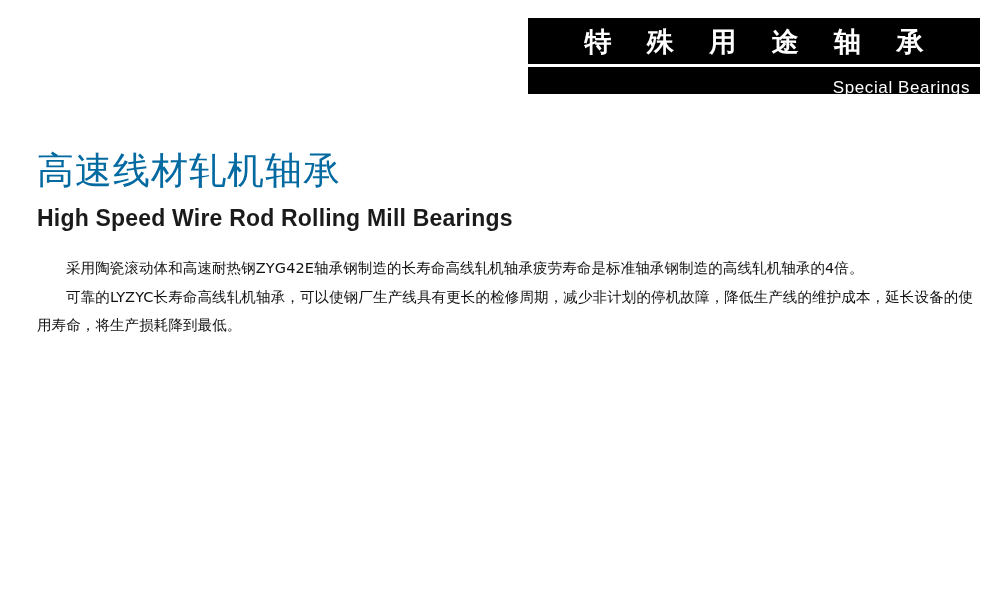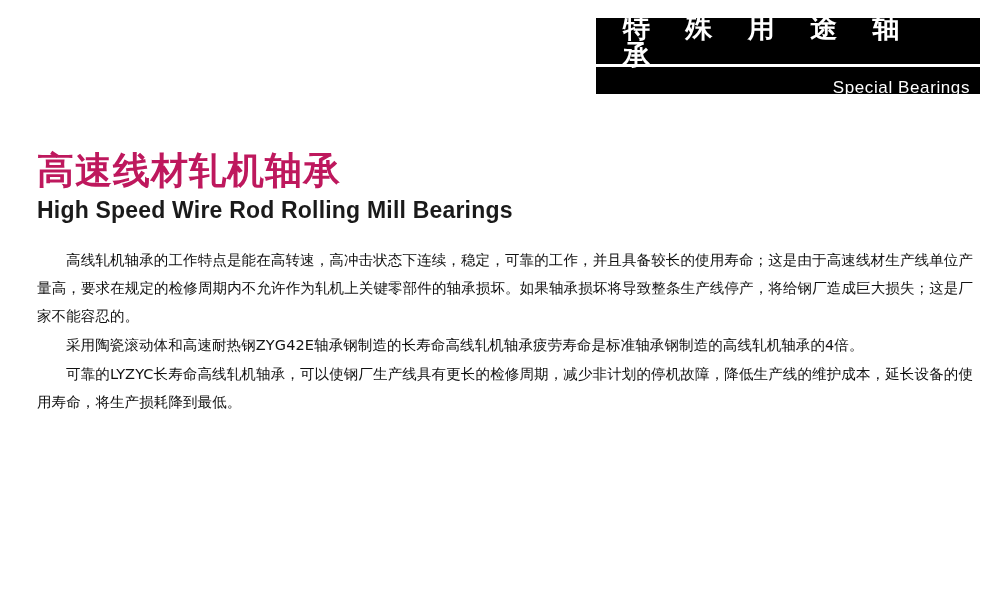--- a/index.html
+++ b/index.html
@@ -14,21 +14,21 @@
     color: #1a1a1a;
     position: relative;
     overflow: hidden;
   }
 
   
   .header-banner {
     position: absolute;
     top: 18px;
     right: 23px;
-    width: 384px;
+    width: 452px;
   }
   .banner-cn {
     background: #000000;
     color: #ffffff;
     height: 46px;
     display: flex;
     align-items: center;
     justify-content: center;
     padding: 0 14px;
     box-sizing: border-box;
@@ -64,26 +64,26 @@
 
   
   .content {
     position: absolute;
     left: 37px;
     top: 150px;
     width: 936px;
   }
   .title-cn {
     font-family: "DejaVu Sans", sans-serif;
-    font-weight: bold;
+    font-weight: normal;
     font-size: 37px;
     letter-spacing: 1px;
     line-height: 1.15;
-    margin: 0 0 4px 0;
-    color: #be185d;
+    margin: 0 0 12px 0;
+    color: #0369a1;
   }
   .title-en {
     font-family: "Liberation Sans", sans-serif;
     font-size: 23px;
     font-weight: bold;
     letter-spacing: 0.2px;
     margin: 0 0 22px 0;
     color: #1a1a1a;
   }
 
@@ -110,17 +110,16 @@
   <div class="banner-en">
     <span>Special Bearings</span>
   </div>
 </div>
 
 <div class="content">
   <h1 class="title-cn">高速线材轧机轴承</h1>
   <h2 class="title-en">High Speed Wire Rod Rolling Mill Bearings</h2>
 
   <div class="body-text">
-    <p>高线轧机轴承的工作特点是能在高转速，高冲击状态下连续，稳定，可靠的工作，并且具备较长的使用寿命；这是由于高速线材生产线单位产量高，要求在规定的检修周期内不允许作为轧机上关键零部件的轴承损坏。如果轴承损坏将导致整条生产线停产，将给钢厂造成巨大损失；这是厂家不能容忍的。</p>
     <p>采用陶瓷滚动体和高速耐热钢ZYG42E轴承钢制造的长寿命高线轧机轴承疲劳寿命是标准轴承钢制造的高线轧机轴承的4倍。</p>
     <p>可靠的LYZYC长寿命高线轧机轴承，可以使钢厂生产线具有更长的检修周期，减少非计划的停机故障，降低生产线的维护成本，延长设备的使用寿命，将生产损耗降到最低。</p>
   </div>
 </div>
 
 </body></html>

